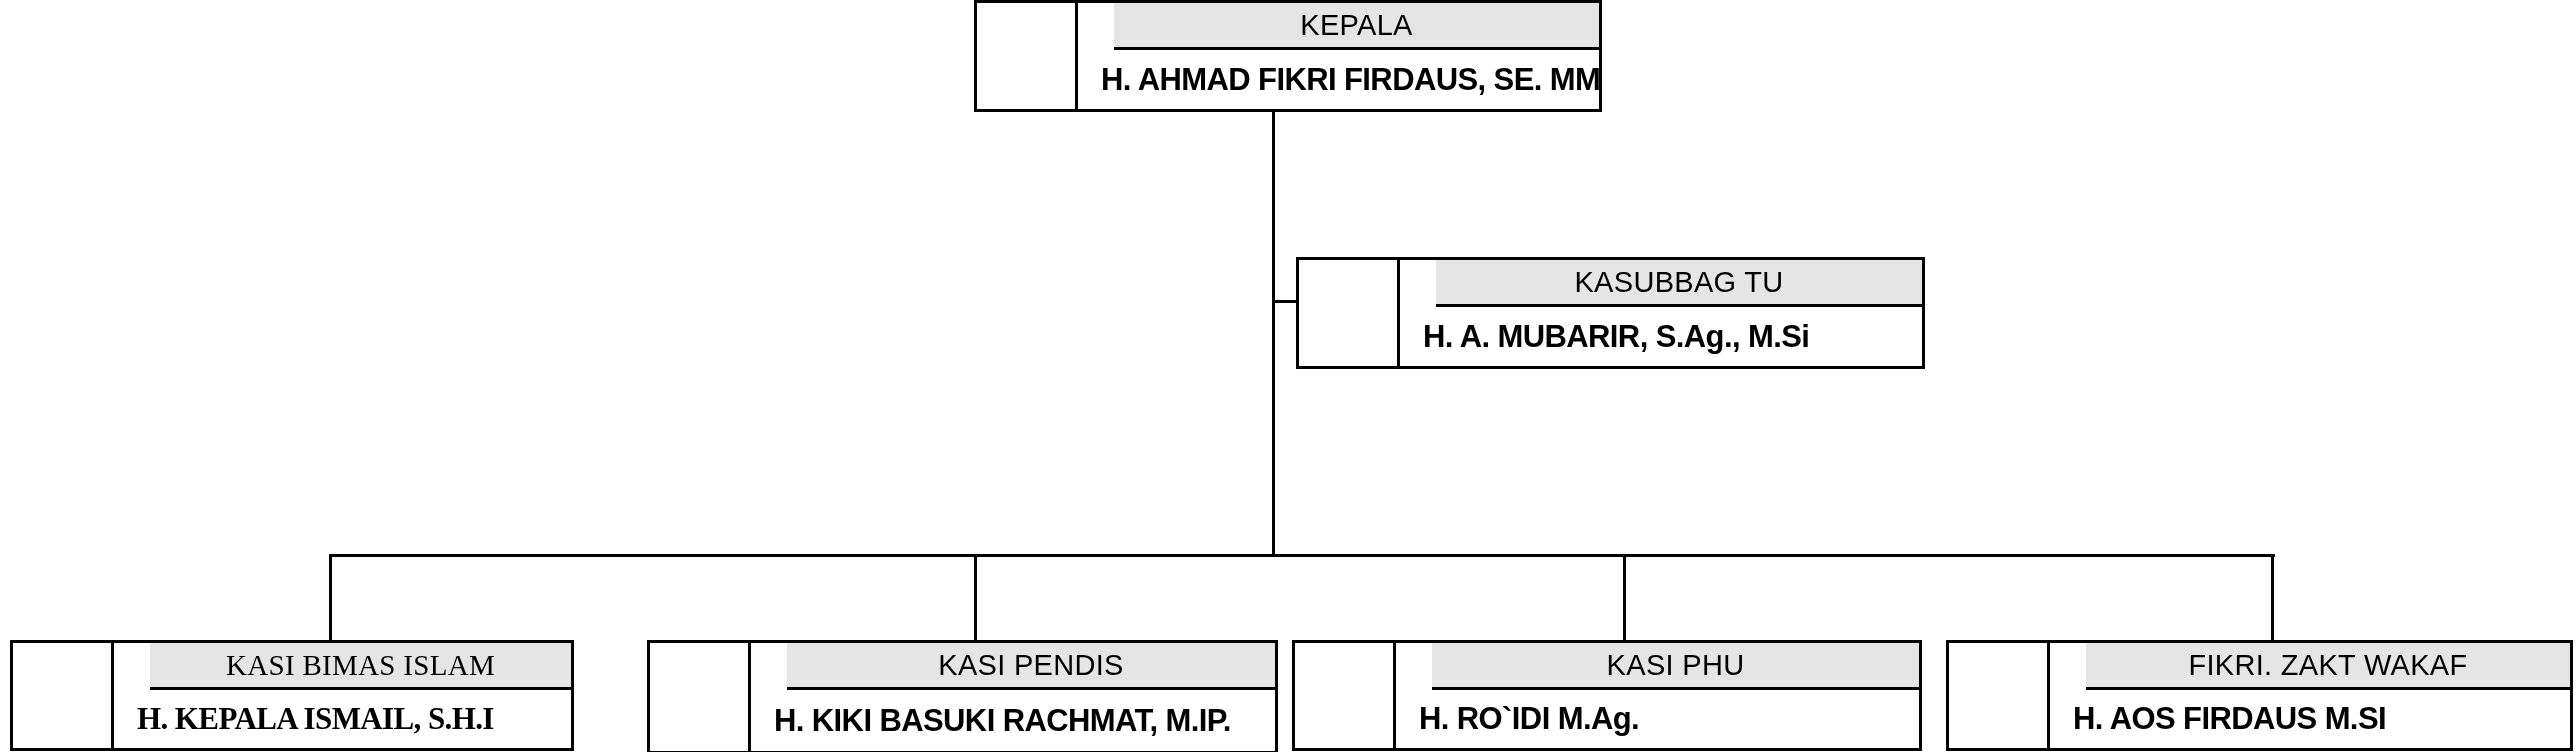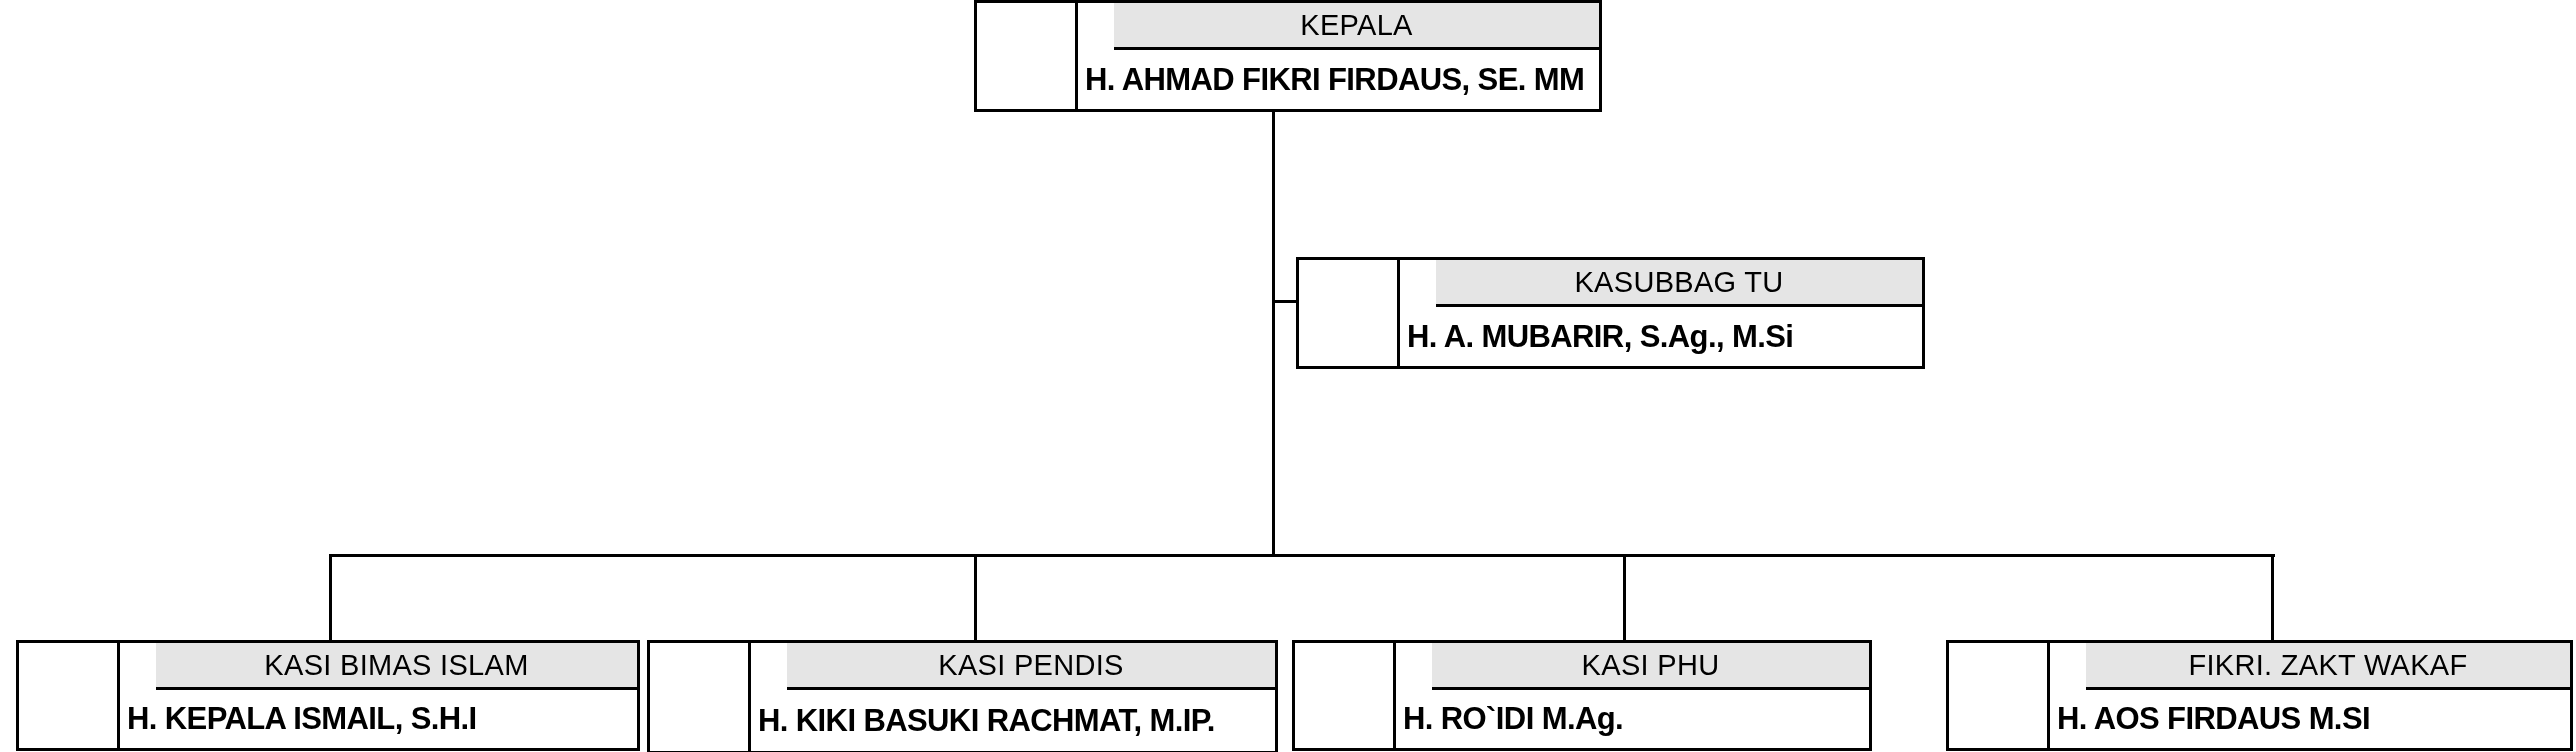--- a/index.html
+++ b/index.html
@@ -46,36 +46,36 @@
     font-size: 29px;
     font-weight: 400;
     white-space: nowrap;
     letter-spacing: 0.3px;
     margin-left: 36px;
   }
   .name {
     flex: 1 1 auto;
     display: flex;
     align-items: center;
-    padding-left: 7px;
+    padding-left: 23px;
     font-size: 31px;
     font-weight: 700;
     letter-spacing: -0.6px;
     white-space: nowrap;
   }
   .line {
     position: absolute;
     background: #000000;
   }
   
   .box-kepala   { left: 974px; top: 0px;    width: 628px; height: 112px; }
   .box-kasubbag { left: 1296px; top: 257px;  width: 629px; height: 112px; text-align: center; }
-  .box-bimas    { left: 16px;    top: 640px; width: 624px; height: 111px; }
+  .box-bimas    { left: 10px;    top: 640px; width: 564px; height: 111px; font-family: Liberation Serif, serif; }
   .box-pendis   { left: 647px; top: 640px; width: 631px; height: 114px; }
-  .box-phu      { left: 1292px; top: 640px; width: 580px; height: 111px; }
+  .box-phu      { left: 1292px; top: 640px; width: 630px; height: 111px; }
   .box-zakt     { left: 1946px; top: 640px; width: 627px; height: 111px; }
   
   .conn-kepala-down   { left: 1272px; top: 112px; width: 3.1px;    height: 444px; }
   .conn-kasubbag-stub { left: 1272px; top: 300px; width: 28px;   height: 3.1px; }
   .conn-horizontal    { left: 329px;  top: 554px; width: 1946px; height: 3.1px; }
   .conn-drop-1        { left: 329px;  top: 554px; width: 3.1px;    height: 87px; }
   .conn-drop-2        { left: 974px; top: 554px; width: 3.1px;    height: 87px; }
   .conn-drop-3        { left: 1623px; top: 554px; width: 3.1px;    height: 87px; }
   .conn-drop-4        { left: 2271px; top: 554px; width: 3.1px;    height: 87px; }
 </style>

